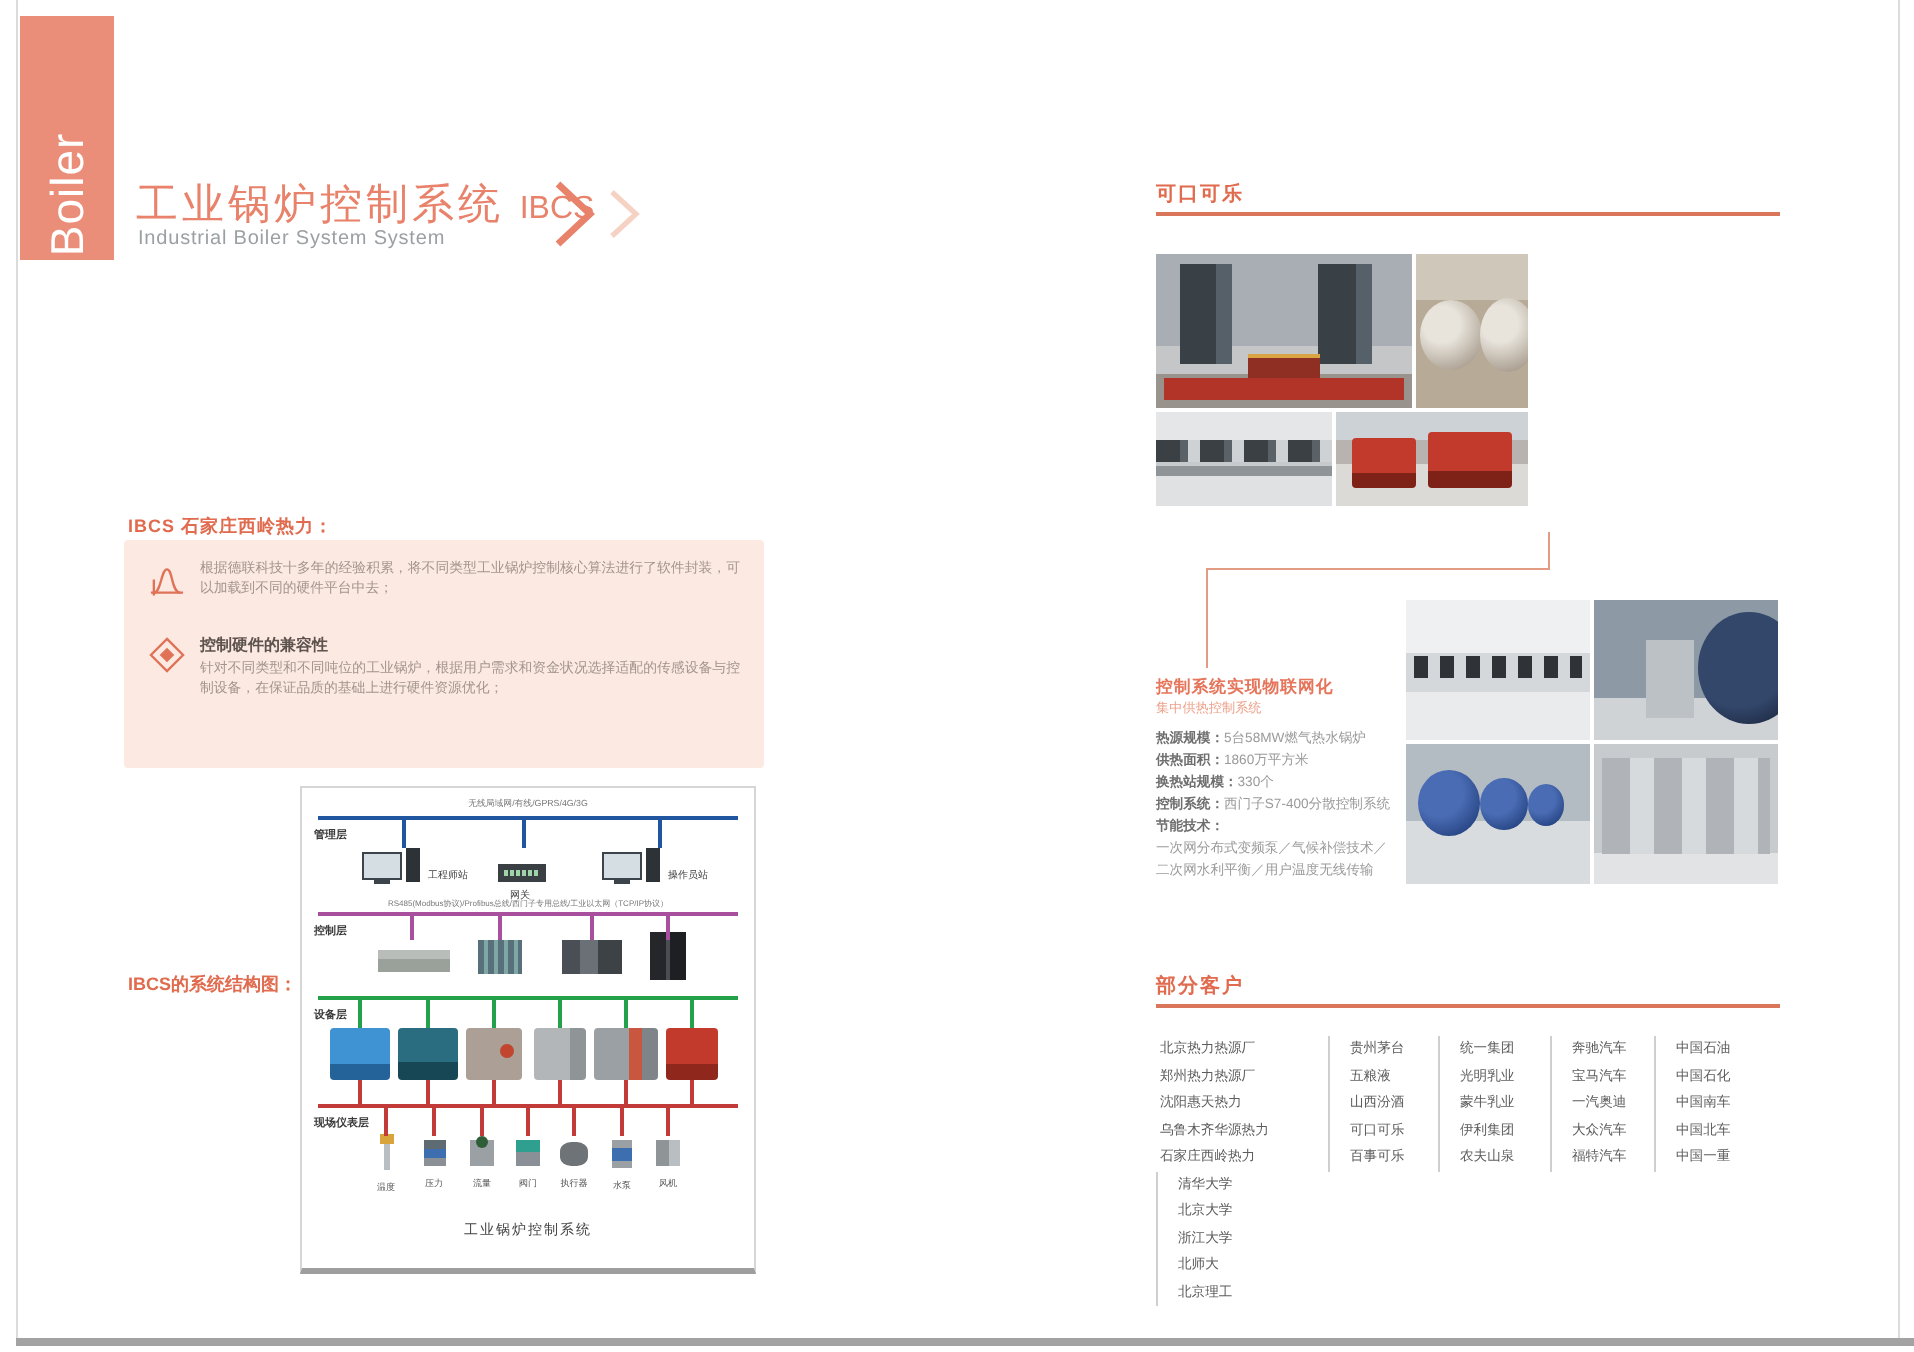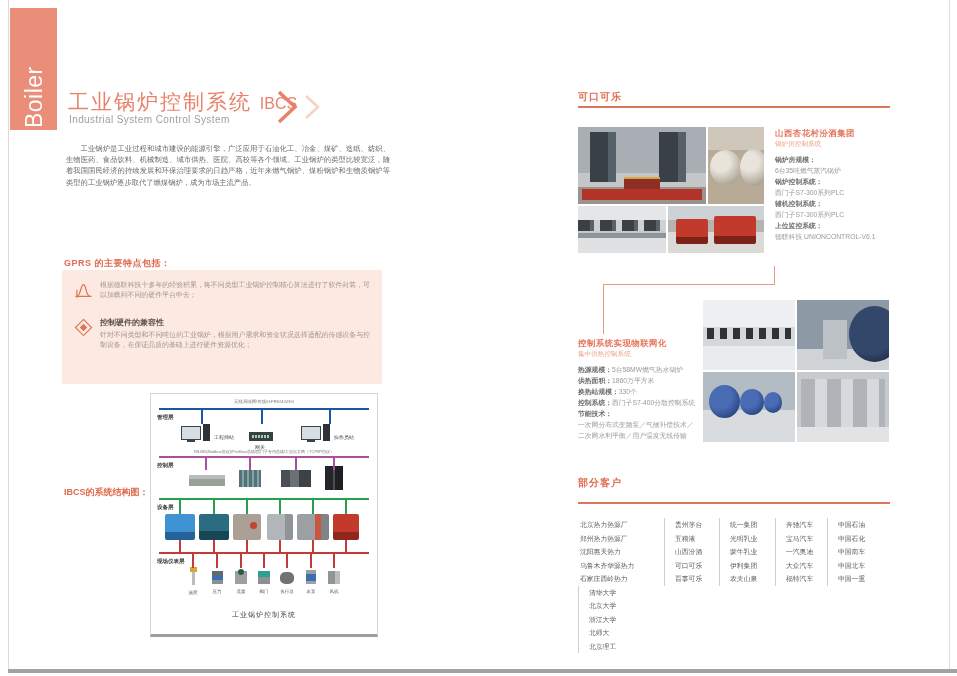--- a/index.html
+++ b/index.html
@@ -138,31 +138,30 @@
   <div class="abs frame-bottom"></div>
 
   <div class="abs brandbar">
     <span class="brand">iBoiler</span>
   </div>
 
   <div class="abs title-cn">
     <span>工业锅炉控制系统</span>
     <span class="abbr">IBCS</span>
   </div>
-  <div class="abs title-en">Industrial System Control System</div>
+  <div class="abs title-en">Industrial Boiler System System</div>
   <svg class="abs chev" viewBox="0 0 52 34">
     <polyline points="3,2 19,17 3,32" fill="none" stroke="#E8826B" stroke-width="3.4"></polyline>
     <polyline points="30,6 42,17 30,28" fill="none" stroke="#F6D2C4" stroke-width="2.6"></polyline>
   </svg>
 
   <div class="abs intro">
-    <p>工业锅炉是工业过程和城市建设的能源引擎，广泛应用于石油化工、冶金、煤矿、造纸、纺织、生物医药、食品饮料、机械制造、城市供热、医院、高校等各个领域。工业锅炉的类型比较宽泛，随着我国国民经济的持续发展和环保治理要求的日趋严格，近年来燃气锅炉、煤粉锅炉和生物质锅炉等类型的工业锅炉逐步取代了燃煤锅炉，成为市场主流产品。</p>
-  </div>
-
-  <div class="abs feat-head">GPRS 的主要特点包括：</div>
+  </div>
+
+  <div class="abs feat-head">IBCS 石家庄西岭热力：</div>
   <div class="abs featbox">
     <div class="feat-item" style="top:10px;">
       <div class="feat-icon">
         <svg width="19" height="19" viewBox="0 0 26 26">
             <path d="M2 21 H24 M4 23 V12" fill="none" stroke="#DF7257" stroke-width="1.6"></path>
         <path d="M4 21 C9 21 9 5 13 5 C17 5 16 21 22 21" fill="none" stroke="#DF7257" stroke-width="1.6"></path>
           </svg>
       </div>
       <div class="feat-txt">
         <div class="feat-desc">根据德联科技十多年的经验积累，将不同类型工业锅炉控制核心算法进行了软件封装，可以加载到不同的硬件平台中去；</div>
@@ -272,34 +271,20 @@
   </div>
   <div class="ph ph-control" style="left:578px;top:206px;width:88px;height:47px;">
     <i class="band"></i>
       <i class="desk"></i>
   </div>
   <div class="ph ph-redb" style="left:668px;top:206px;width:96px;height:47px;">
     <i class="r" style="left:8%;top:28%;width:34%;height:52%;"></i>
     <i class="r" style="left:48%;top:22%;width:44%;height:58%;"></i>
   </div>
 
-  <div class="abs" style="left:775px;top:128px;width:120px;">
-    <div class="case-title">山西杏花村汾酒集团</div>
-    <div class="case-sub">锅炉房控制系统</div>
-    <div style="margin-top:5px;">
-      <div class="d-label">锅炉房规模：</div>
-      <div class="d-value">6台35吨燃气蒸汽锅炉</div>
-      <div class="d-label">锅炉控制系统：</div>
-      <div class="d-value">西门子S7-300系列PLC</div>
-      <div class="d-label">辅机控制系统：</div>
-      <div class="d-value">西门子S7-300系列PLC</div>
-      <div class="d-label">上位监控系统：</div>
-      <div class="d-value">德联科技 UNIONCONTROL-V6.1</div>
-    </div>
-  </div>
 
   <div class="abs conn" style="left:774px;top:266px;width:1px;height:18px;"></div>
   <div class="abs conn" style="left:603px;top:284px;width:172px;height:1px;"></div>
   <div class="abs conn" style="left:603px;top:284px;width:1px;height:50px;"></div>
 
   <div class="ph ph-cr2" style="left:703px;top:300px;width:92px;height:70px;">
     <i class="band"></i>
   </div>
   <div class="ph ph-boiler2" style="left:797px;top:300px;width:92px;height:70px;">
     <i class="cab"></i>
@@ -321,21 +306,21 @@
       <div class="d-inline"><b>热源规模：</b><span>5台58MW燃气热水锅炉</span></div>
       <div class="d-inline"><b>供热面积：</b><span>1860万平方米</span></div>
       <div class="d-inline"><b>换热站规模：</b><span>330个</span></div>
       <div class="d-inline"><b>控制系统：</b><span>西门子S7-400分散控制系统</span></div>
       <div class="d-inline"><b>节能技术：</b><span></span></div>
       <div class="d-inline"><b></b><span>一次网分布式变频泵／气候补偿技术／</span></div>
       <div class="d-inline"><b></b><span>二次网水利平衡／用户温度无线传输</span></div>
     </div>
   </div>
 
-  <div class="abs sec-head" style="left:578px;top:476px;">部分客户</div>
+  <div class="abs sec-head" style="left:578px;top:486px;">部分客户</div>
   <div class="abs sec-rule" style="left:578px;top:502px;width:312px;"></div>
   <div class="abs" id="customers-grid" style="left:578px;top:518px;width:316px;">
       <div class="cust-col first" style="width: 86px;">
         <div>北京热力热源厂</div>
         <div>郑州热力热源厂</div>
         <div>沈阳惠天热力</div>
         <div>乌鲁木齐华源热力</div>
         <div>石家庄西岭热力</div>
       </div>
       <div class="cust-col sep" style="width: 55px;">

